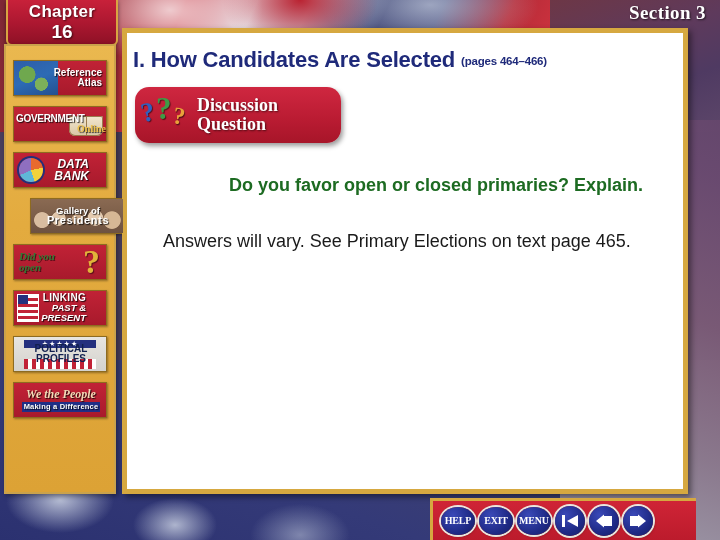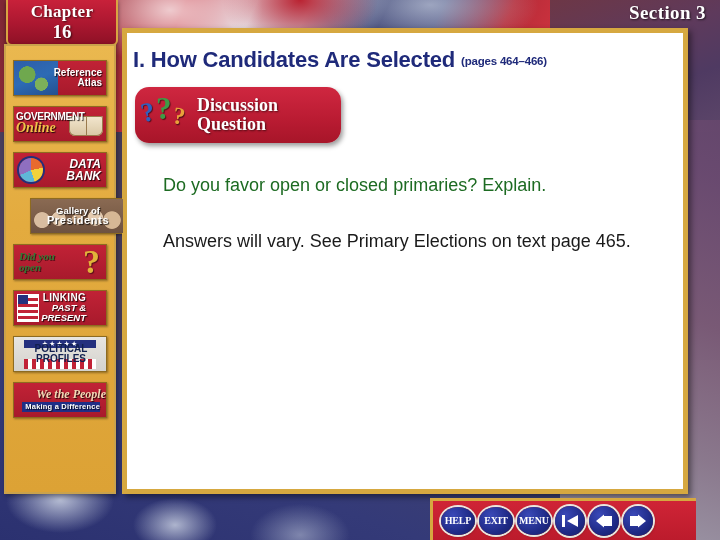--- a/index.html
+++ b/index.html
@@ -39,21 +39,21 @@
   }
 
   
   .chapter-banner{
     position:absolute;left:6px;top:0;width:108px;height:44px;
     background:linear-gradient(180deg,#c8213a 0%,#ab1730 55%,#8e1126 100%);
     border:2px solid #d9a441;border-top:none;
     border-radius:0 0 6px 6px;
     box-shadow:0 2px 4px rgba(0,0,0,.45);
     display:flex;flex-direction:column;align-items:center;justify-content:center;
-    color:#fff;font-family:Liberation Serif, serif;font-weight:bold;
+    color:#fff;font-family:Liberation Sans, sans-serif;font-weight:bold;
     line-height:1.0;text-shadow:1px 1px 2px rgba(0,0,0,.6);
   }
   .chapter-word{font-size:17px;letter-spacing:.3px;}
   .chapter-num{font-size:19px;margin-top:2px;}
 
   
   .section-label{
     position:absolute;right:14px;top:2px;
     font-family:"Liberation Serif", serif;font-weight:bold;font-size:19px;
     color:#ffffff;text-shadow:1px 1px 2px rgba(0,0,0,.65);
@@ -101,30 +101,30 @@
     position:absolute;right:3px;top:9px;width:34px;height:20px;z-index:1;
     background:linear-gradient(180deg,#f3e7cf 0%,#d9c7a4 100%);
     border-radius:2px 2px 6px 6px;
     box-shadow:inset 0 0 0 1px #9a7b4e;
   }
   .b-gov .book:after{
     content:"";position:absolute;left:50%;top:0;width:1px;height:100%;background:#9a7b4e;
   }
   .b-gov .lbl{font-size:9px;width:100%;text-align:left;}
   .b-gov .l1{display:block;font-family:"Liberation Sans", sans-serif;font-size:10px;letter-spacing:-.3px;}
-  .b-gov .l2{display:block;font-family:"Liberation Serif", serif;font-style:italic;color:#f0c24a;font-size:14px;margin-top:-1px;}
+  .b-gov .l2{display:block;font-family:"Liberation Serif", serif;color:#f0c24a;font-size:10px;margin-top:-1px;text-align:right;}
 
   
   .b-data{background:linear-gradient(180deg,#c12236 0%,#a81a2c 100%);}
   .b-data .pie{
     position:absolute;left:5px;top:5px;width:24px;height:24px;border-radius:50%;z-index:1;
     background:conic-gradient(#e86a2e 0 22%, #f2d23a 22% 45%, #5fb7d8 45% 68%, #8f6fc0 68% 100%);
     box-shadow:0 0 0 2px #22307a;
   }
-  .b-data .lbl{font-size:12px;font-style:italic;width:100%;text-align:right;padding-right:5px;line-height:1.0;}
+  .b-data .lbl{font-size:12px;font-style:italic;width:100%;text-align:right;padding-right:17px;line-height:1.0;}
 
   
   .b-pres{background:linear-gradient(180deg,#9d7b63 0%,#7d5e48 100%);margin-left:24px;}
   .b-pres .faces{
     position:absolute;inset:0;z-index:1;
     background:
       radial-gradient(circle at 12% 62%, #d9bda0 0 9%, rgba(217,189,160,0) 10%),
       radial-gradient(circle at 30% 58%, #e2c7ab 0 10%, rgba(226,199,171,0) 11%),
       radial-gradient(circle at 50% 60%, #cfae8e 0 10%, rgba(207,174,142,0) 11%),
       radial-gradient(circle at 70% 56%, #e4cbb0 0 11%, rgba(228,203,176,0) 12%),
@@ -166,21 +166,21 @@
     background:#24307e;color:#fff;font-size:7px;letter-spacing:1px;text-align:center;line-height:8px;
   }
   .b-pol .stripes{
     position:absolute;left:10px;bottom:2px;right:10px;height:10px;z-index:1;
     background:repeating-linear-gradient(90deg,#c12236 0 4px,#fff 4px 8px);
   }
   .b-pol .lbl{font-size:10px;color:#12204f;text-shadow:none;z-index:4;width:100%;text-align:center;line-height:1.02;}
 
   
   .b-people{background:linear-gradient(180deg,#c12236 0%,#a81a2c 100%);}
-  .b-people .lbl{width:100%;text-align:right;line-height:1.0;}
+  .b-people .lbl{width:100%;text-align:center;line-height:1.0;}
   .b-people .w1{display:block;font-family:"Liberation Serif", serif;font-style:italic;font-size:12px;color:#f2d9b6;}
   .b-people .w2{display:block;font-size:7.5px;background:#1f2f86;color:#fff;margin:2px 6px 0 6px;padding:1px 0;letter-spacing:.2px;}
 
   
   .content-panel{
     position:absolute;left:122px;top:28px;width:566px;height:466px;
     background:#ffffff;
     border:5px solid #d6a840;
     box-sizing:border-box;
     box-shadow:3px 3px 6px rgba(0,0,0,.45);
@@ -210,21 +210,21 @@
   .qm-green{left:21px;top:4px;font-size:31px;color:#3f9b46;}
   .qm-orange{left:38px;top:16px;font-size:24px;color:#e9a13a;transform:rotate(10deg);}
   .dq-text{
     color:#fff;font-family:"Liberation Serif", serif;font-weight:bold;font-size:18px;
     line-height:1.08;text-shadow:1px 1px 2px rgba(0,0,0,.55);
   }
   .dq-text span{display:block;}
 
   .question-text{
     position:absolute;left:36px;top:142px;width:480px;
-    color:#1d6b22;font-weight:normal;font-size:18px;line-height:1.18;
+    color:#1d6b22;font-weight:bold;font-size:18px;line-height:1.18;text-align:right;
   }
   .answer-text{
     position:absolute;left:36px;top:198px;width:498px;
     color:#1a1a1a;font-size:18px;line-height:1.2;
   }
 
   
   .navbar{
     position:absolute;left:430px;top:498px;width:266px;height:42px;
     background:linear-gradient(180deg,#cf2436 0%,#bc1b2c 100%);

